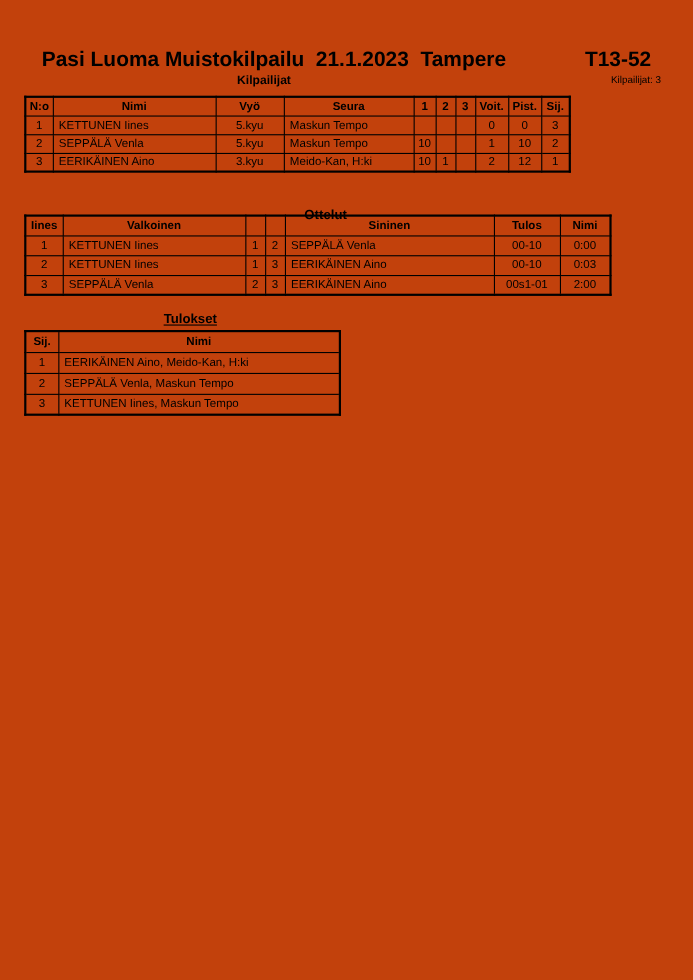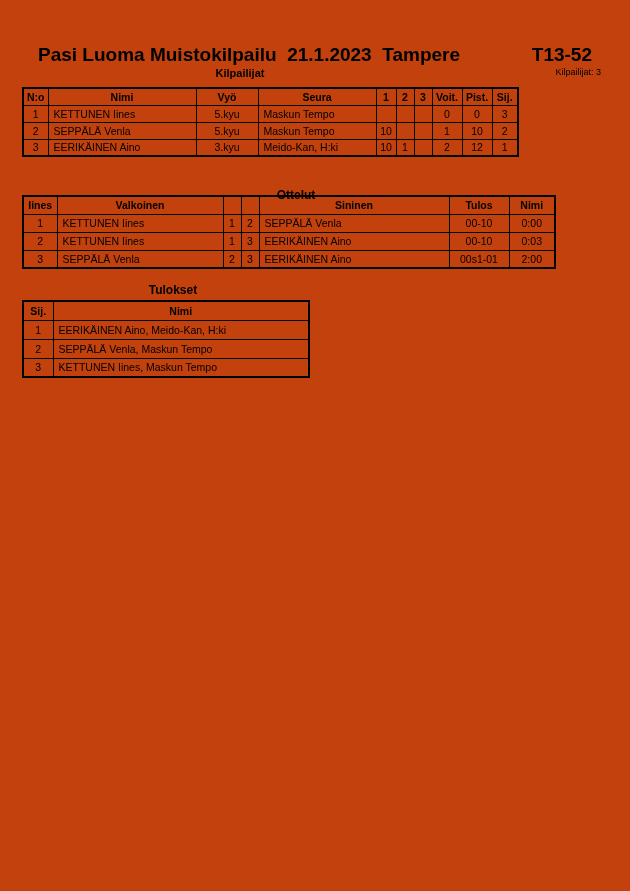--- a/index.html
+++ b/index.html
@@ -25,21 +25,21 @@
     font-size: 19px;
     white-space: pre;
   }
   .section-label {
     position: absolute;
     font-weight: bold;
     text-align: center;
   }
   .label-kilpailijat { top: 67px; left: 30px; width: 420px; font-size: 11px; }
   .label-ottelut    { top: 188px; left: 30px; width: 532px; font-size: 12px; }
-  .label-tulokset   { top: 283px; left: 30px; width: 286px; font-size: 12px; }
+  .label-tulokset   { top: 283px; left: 30px; width: 286px; font-size: 12px; text-decoration: underline; }
   .count-label {
     position: absolute;
     top: 67px;
     right: 29px;
     font-size: 9px;
     font-weight: normal;
   }
   table {
     position: absolute;
     left: 22px;

